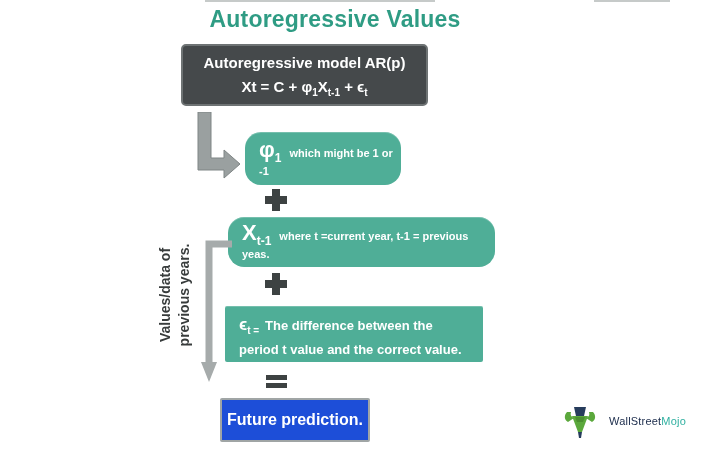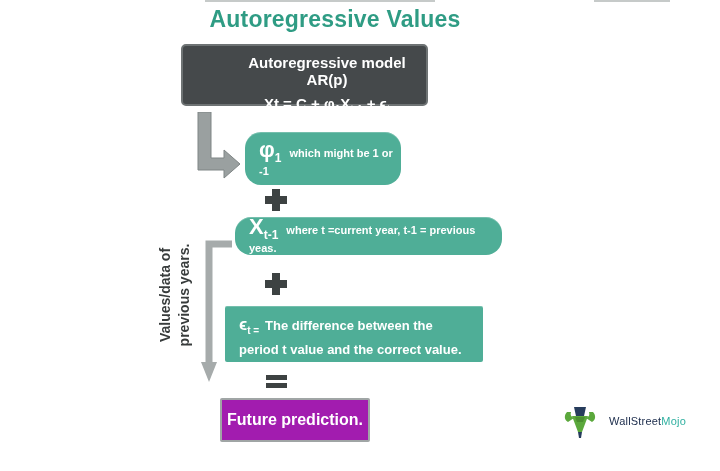--- a/index.html
+++ b/index.html
@@ -16,21 +16,21 @@
     color:#2f9c84; letter-spacing:0.2px;
   }
 
   
   .artifact { position:absolute; top:0; height:2px; background:#c6cac9; }
 
   
   .formula-box {
     position:absolute; left:181px; top:44px; width:247px; height:62px;
     box-sizing:border-box; background:#45494b; border:2px solid #6e7374;
-    border-radius:5px; color:#ffffff; text-align:center; padding-top:8px;padding-left:45px;
+    border-radius:5px; color:#ffffff; text-align:center; padding-top:8px;
   }
   .formula-box .l1 { font-size:15px; font-weight:bold; }
   .formula-box .l2 { font-size:15px; font-weight:bold; margin-top:7px; }
   .formula-box .sub { font-size:10px; font-weight:bold; position:relative; top:4px; }
 
   
   .gbox {
     position:absolute; box-sizing:border-box; background:#4fae97;
     color:#ffffff; border-radius:2px;
     box-shadow: inset 0 1px 0 rgba(255,255,255,0.22);
@@ -48,21 +48,21 @@
   .plus { position:absolute; width:22px; height:22px; }
   .plus .h { position:absolute; left:0; top:7px; width:22px; height:8px; background:#3d4242; }
   .plus .v { position:absolute; left:7px; top:0; width:8px; height:22px; background:#3d4242; }
   .equals { position:absolute; left:266px; top:375px; width:21px; height:13px; }
   .equals .bar { position:absolute; left:0; width:21px; height:5px; background:#3d4242; }
   .equals .b1 { top:0; } .equals .b2 { top:8px; }
 
   
   .result-box {
     position:absolute; left:220px; top:398px; width:150px; height:44px;
-    box-sizing:border-box; background:#a21caf; border:2px solid #a0a5a5;
+    box-sizing:border-box; background:#1d4ed8; border:2px solid #a0a5a5;
     border-radius:2px; color:#ffffff; font-size:16px; font-weight:bold;
     display:flex; align-items:center; justify-content:center;
   }
 
   
   .side-label {
     position:absolute; left:120px; top:276px; width:110px; height:38px;
     transform:rotate(-90deg); transform-origin:center;
     text-align:center; font-size:14px; font-weight:bold; color:#383c3c;
     line-height:1.35; white-space:nowrap;
@@ -95,21 +95,21 @@
 
 <div class="gbox centered" style="left:245px;top:132px;width:156px;height:53px;">
   <span class="content"><span class="sym">φ</span><span class="sub">1</span><span class="desc">which might be 1 or -1</span></span>
 </div>
 
 <div class="plus" style="left:265px;top:189px;">
   <div class="h"></div>
     <div class="v"></div>
 </div>
 
-<div class="gbox centered" style="left:235px;top:217px;width:267px;height:38px;">
+<div class="gbox centered" style="left:228px;top:217px;width:267px;height:50px;">
   <span class="content"><span class="sym">X</span><span class="sub">t-1</span><span class="desc">where t =current year, t-1 = previous yeas.</span></span>
 </div>
 
 <div class="plus" style="left:265px;top:273px;">
   <div class="h"></div>
     <div class="v"></div>
 </div>
 
 <div class="gbox gbox3" style="left:225px;top:306px;width:258px;height:56px;">
   <span class="sym">ϵ</span><span class="sub">t =</span><span class="desc">The difference between the period t value and the correct value.</span>

